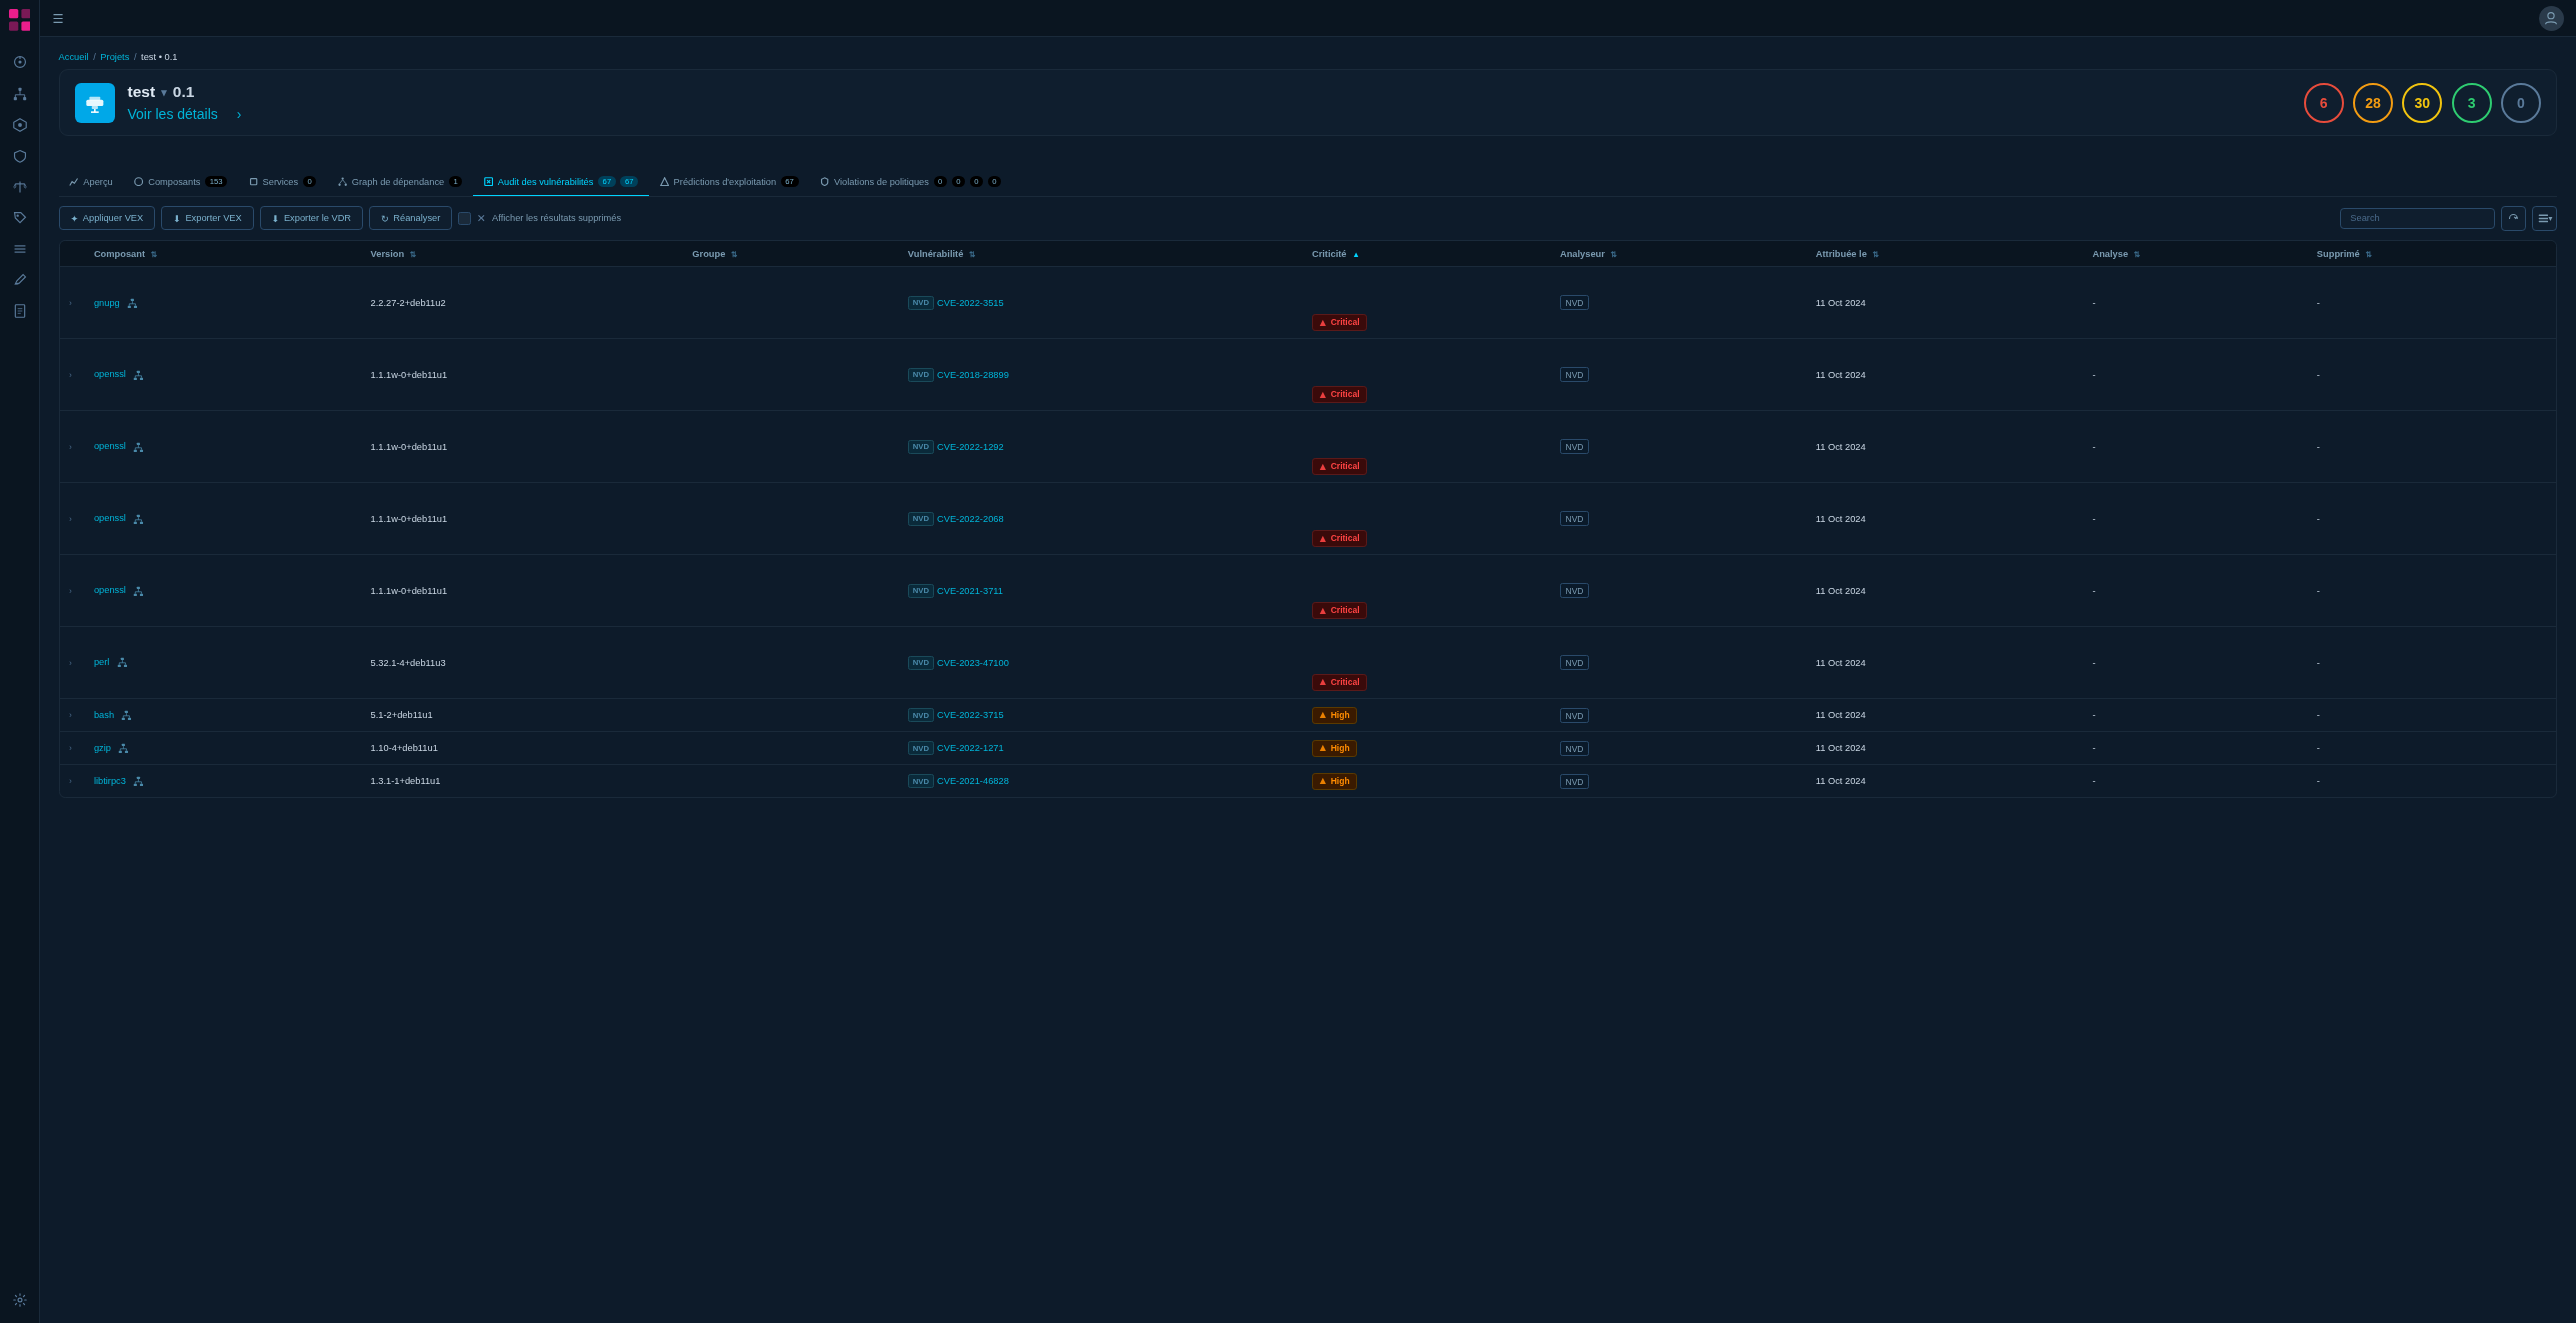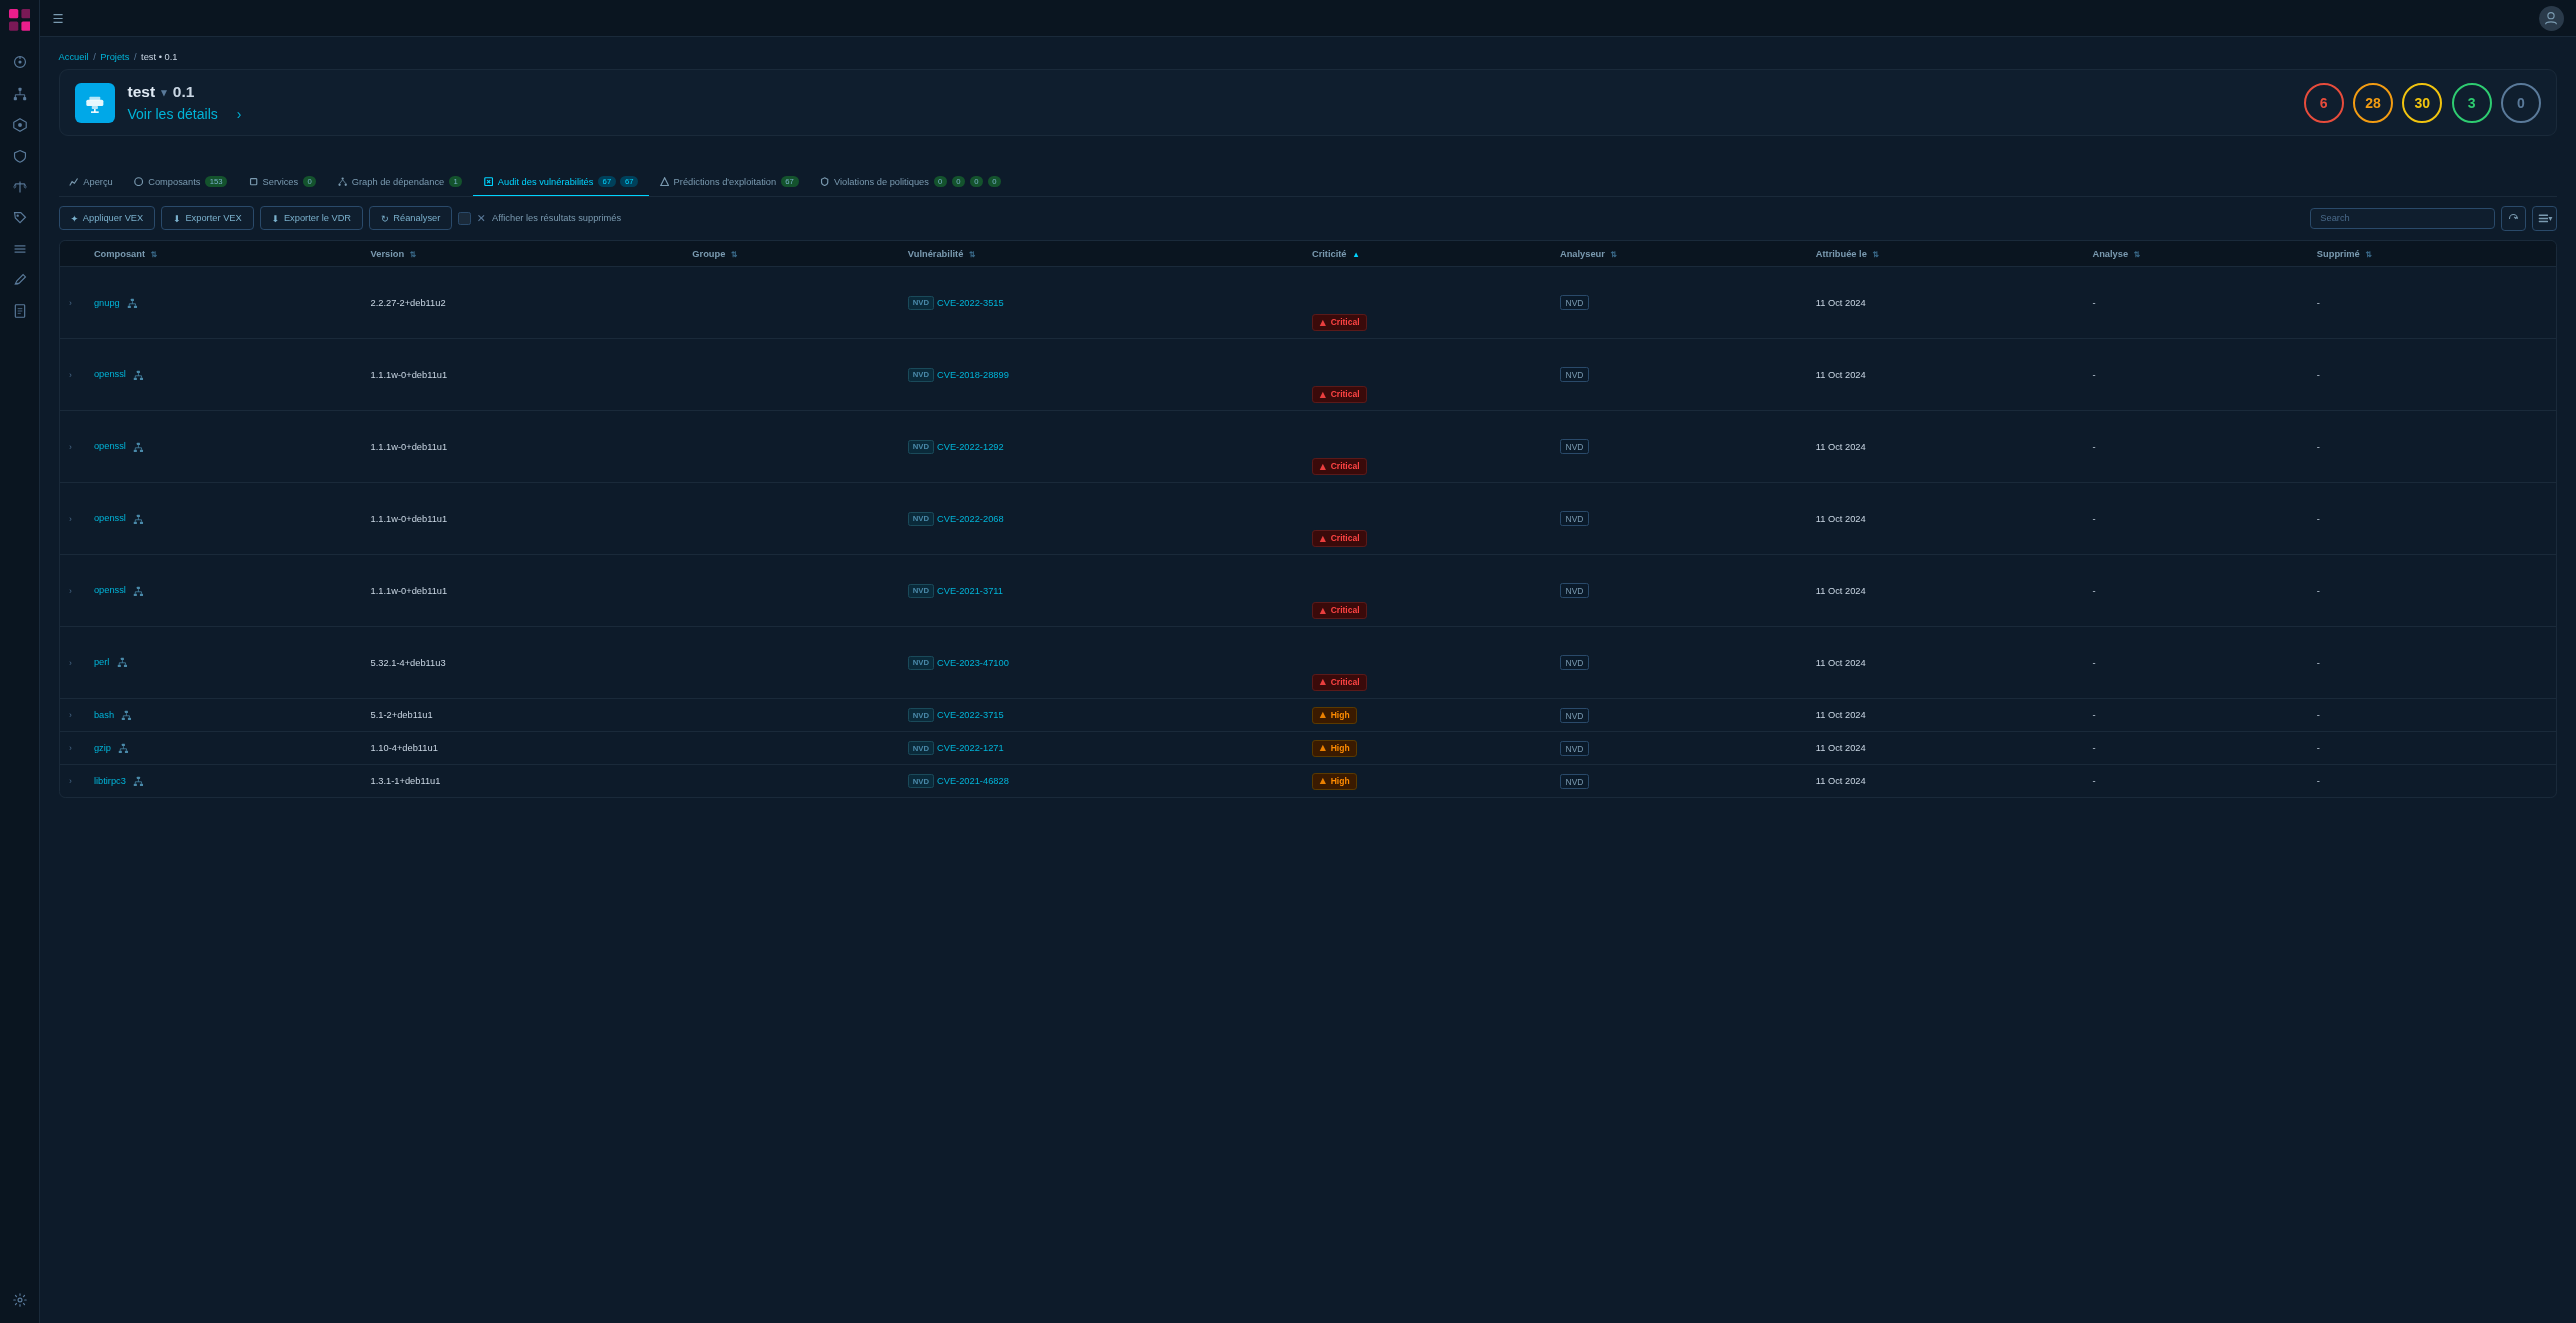--- a/index.html
+++ b/index.html
@@ -149,21 +149,21 @@
       white-space: nowrap;
       display: flex;
       align-items: center;
       gap: 4.6px;
       border-bottom: 1.5px solid transparent;
       transition: color 0.2s;
       margin-top: 20px;
     }
     .tab.active { color: #00d4ff; border-bottom-color: #00d4ff; }
     .tab-badge {
-      background: #14532d;
+      background: #000000;
       color: #7ab0cc;
       border-radius: 7.7px;
       padding: 0.8px 4.6px;
       font-size: 7.7px;
     }
     .tab-badge.active-badge { background: #00405a; color: #00d4ff; }
 
     
     .toolbar {
       margin: 0 18.6px 9.3px;
@@ -207,21 +207,21 @@
     .suppress-label { color: #7a9ab0; font-size: 9.3px; }
 
     .toolbar-right { margin-left: auto; display: flex; align-items: center; gap: 6.2px; }
     .search-input {
       background: #0f1e2e;
       border: 0.8px solid #2a4a6a;
       border-radius: 3.9px;
       color: #c9d6e3;
       padding: 4.6px 9.3px;
       font-size: 9.3px;
-      width: 185px;
+      width: 155px;
       outline: none;
     }
     .search-input::placeholder { color: #4a6a8a; }
     .icon-btn {
       width: 25px; height: 25px;
       display: flex; align-items: center; justify-content: center;
       border: 0.8px solid #2a4a6a;
       border-radius: 3.9px;
       background: #0f1e2e;
       color: #7a9ab0;

